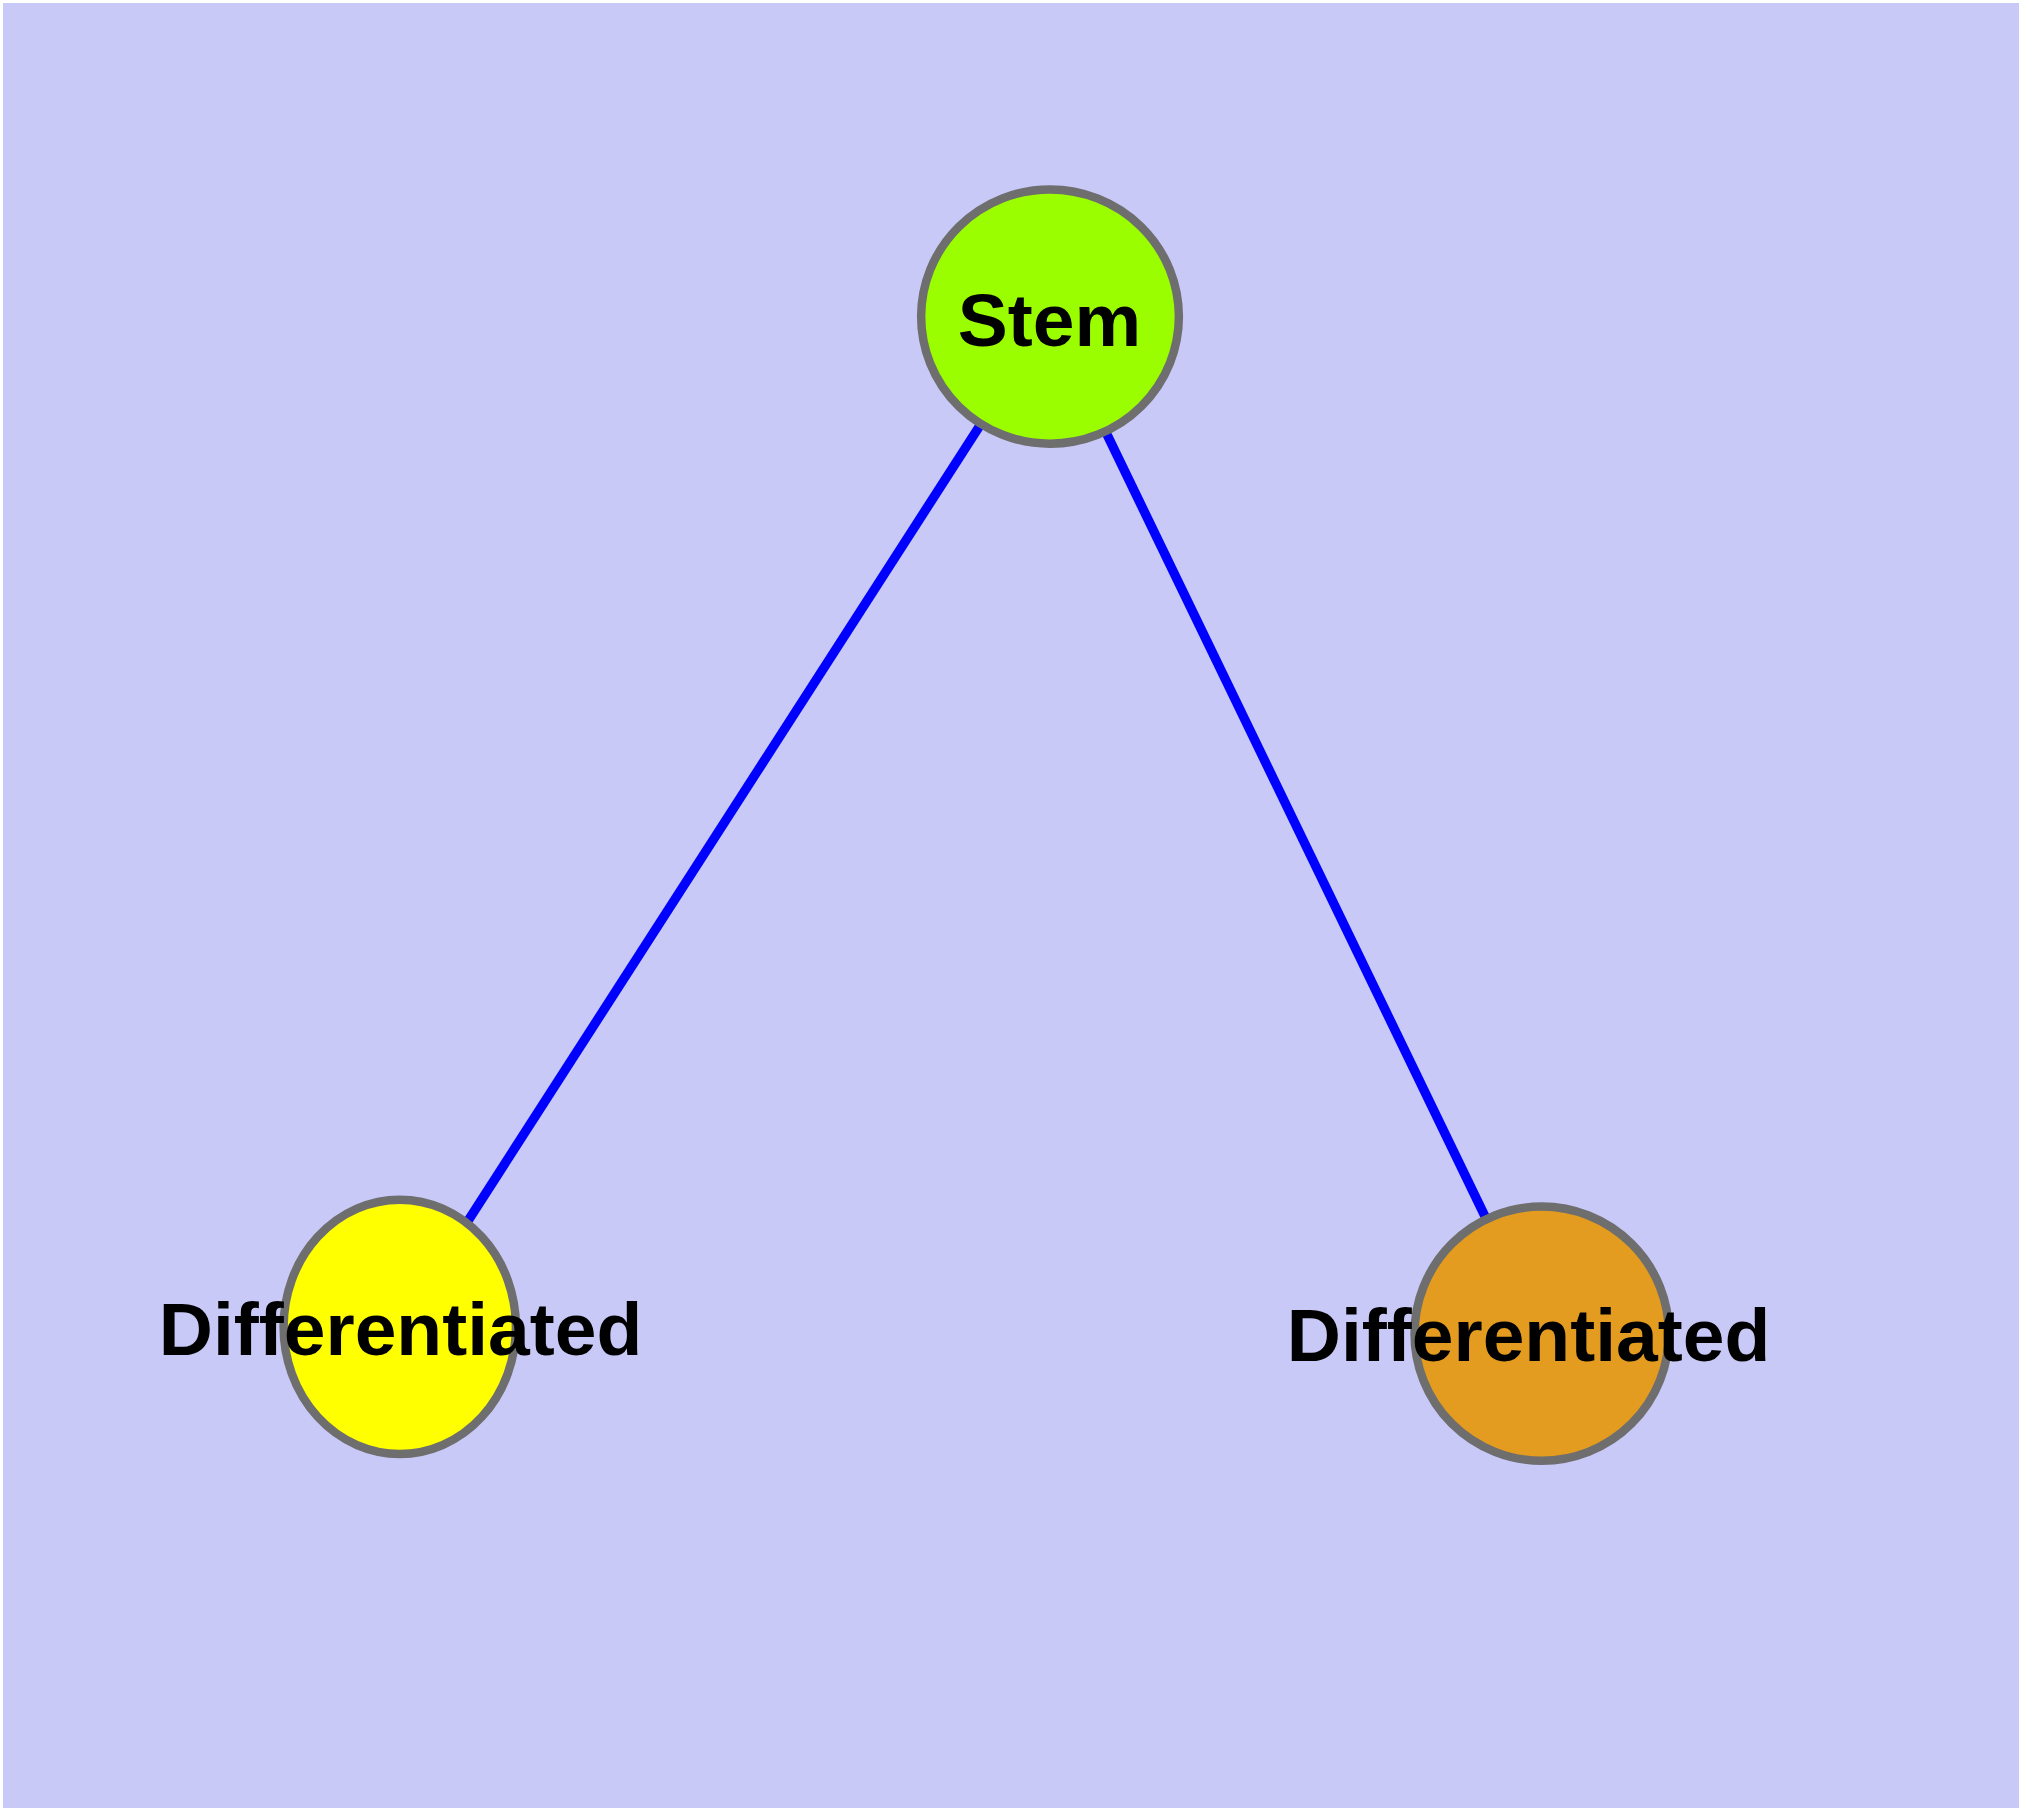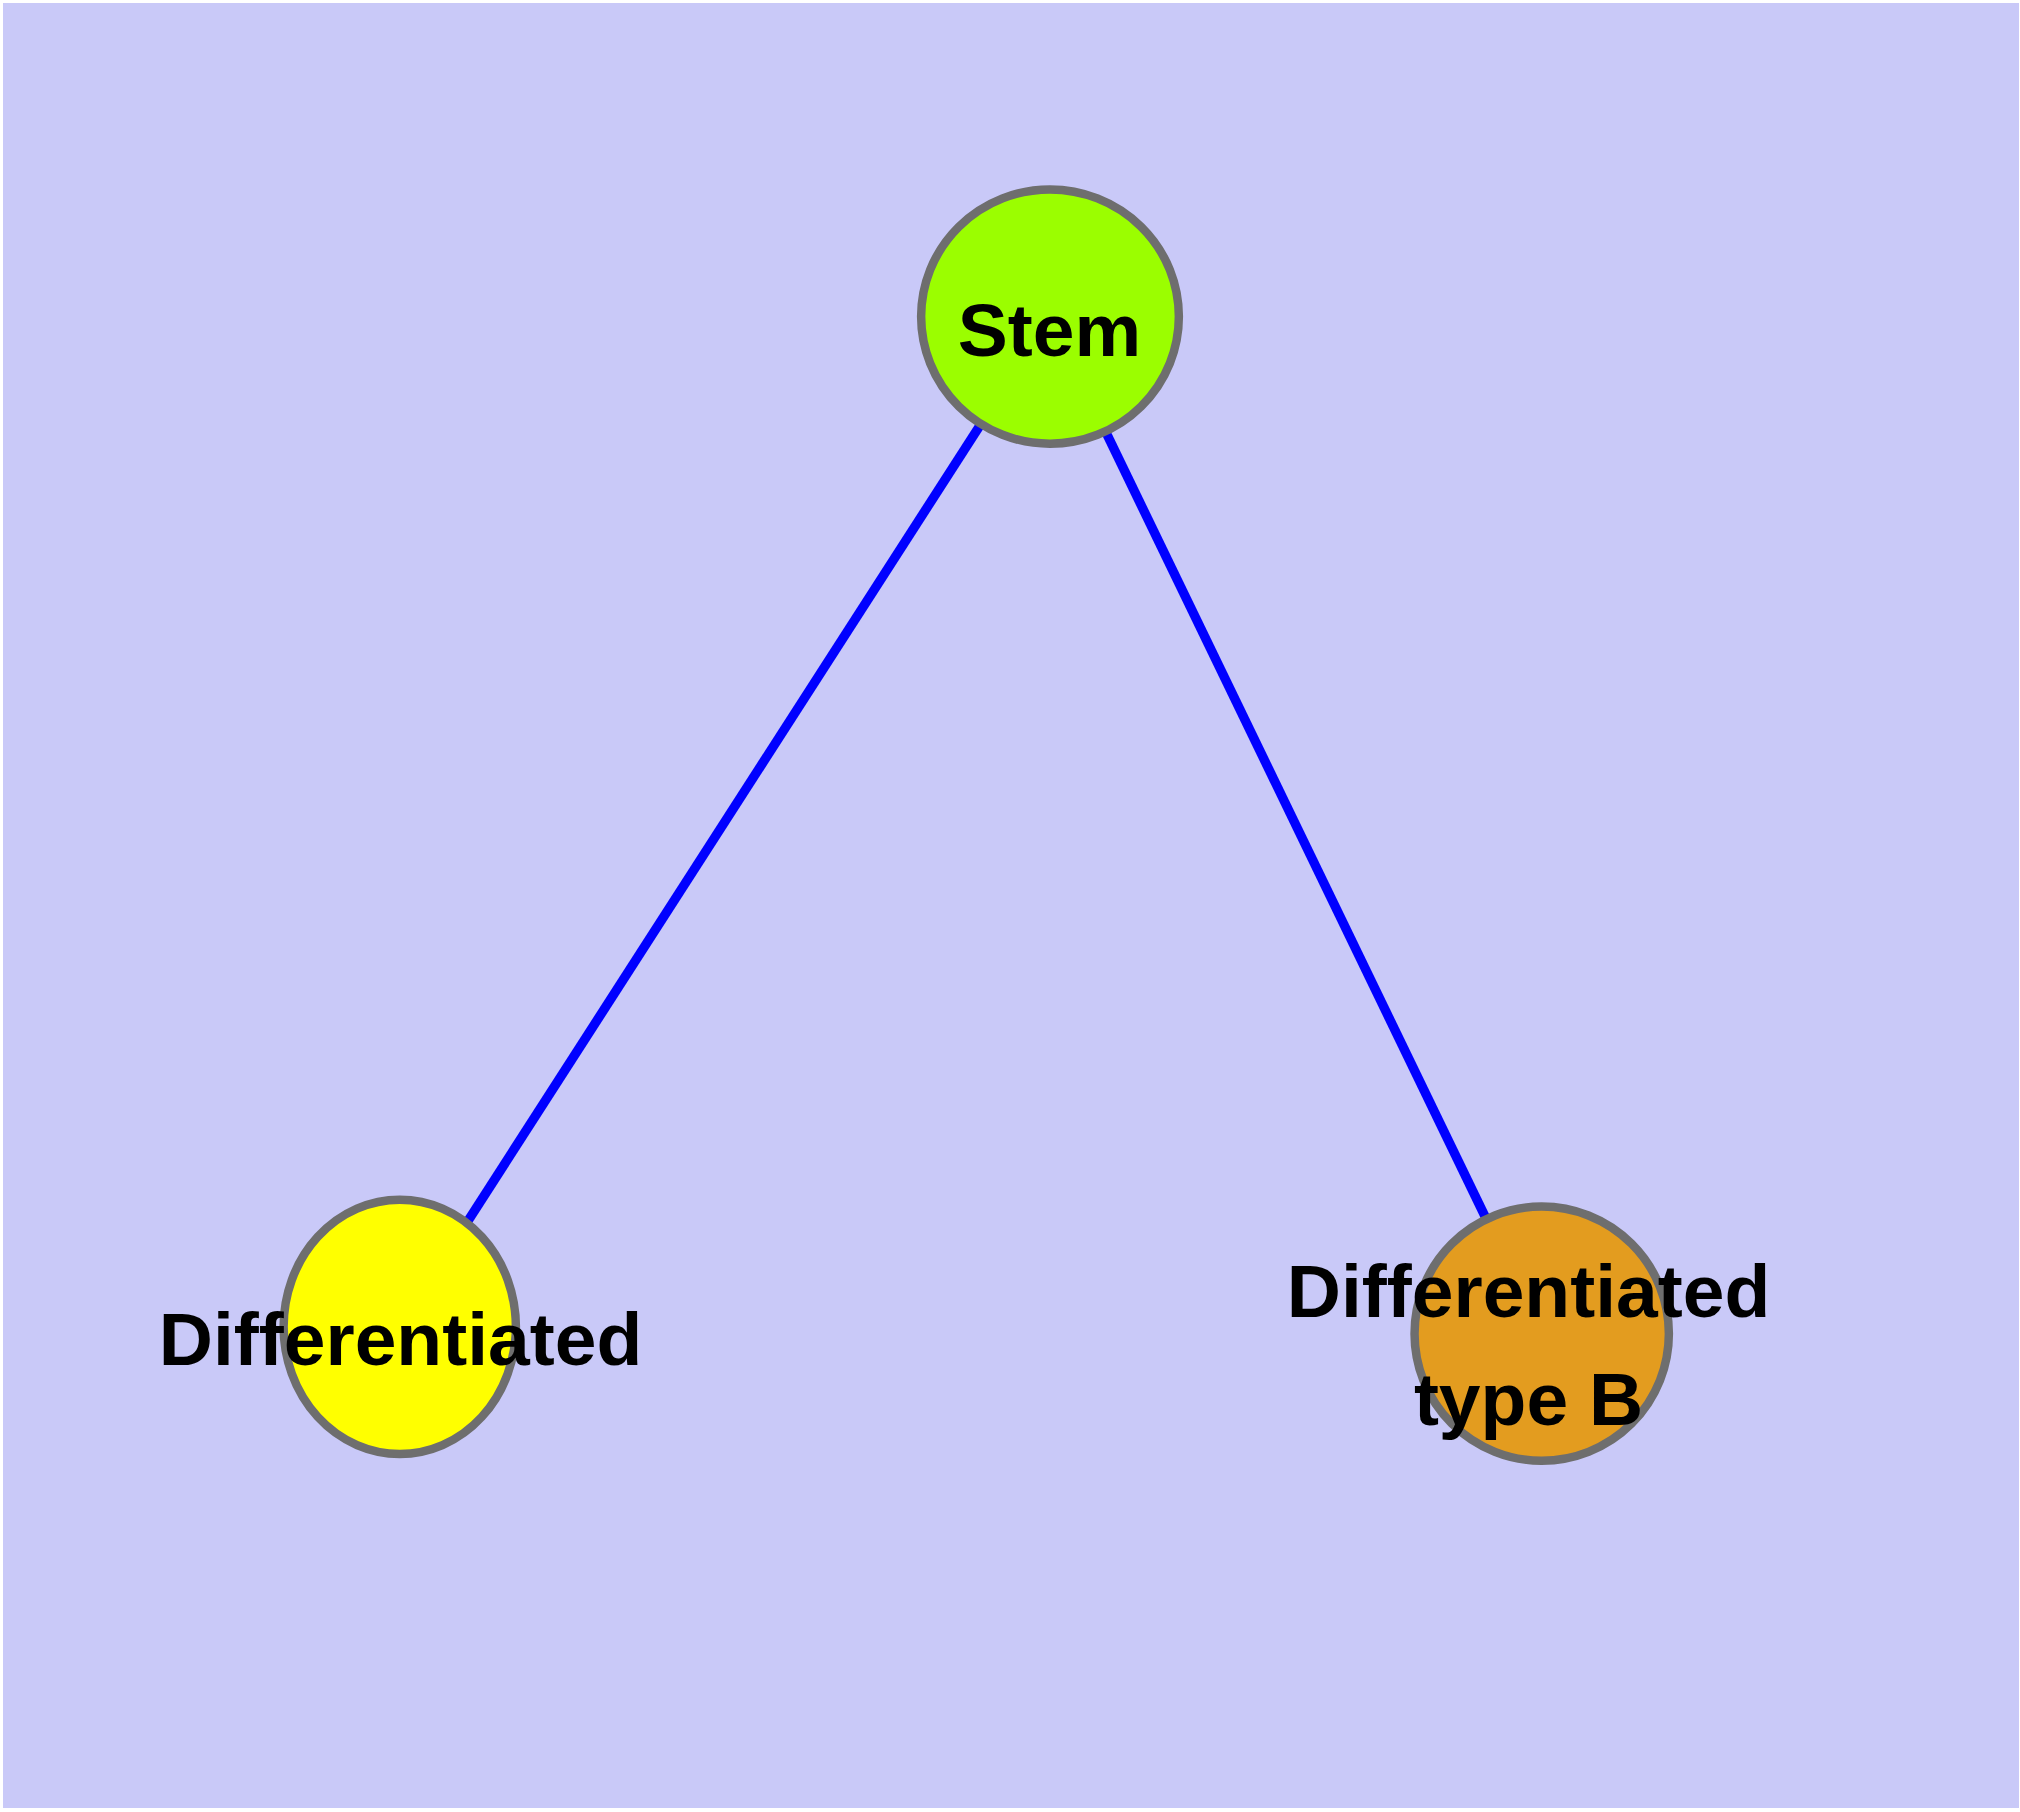--- a/index.html
+++ b/index.html
@@ -34,21 +34,21 @@
     position: absolute;
     transform: translate(-50%, -50%);
     text-align: center;
     color: #000000;
     font-weight: bold;
     font-size: 75px;
     line-height: 88px;
     white-space: nowrap;
     letter-spacing: 0;
   }
-  .node-label span { display: block; margin-top: 20px; }
+  .node-label span { display: block; }
 </style>
 </head>
 <body>
 
 <div class="page">
   <div class="canvas" style="background:#C9C9F8;">
 
     <svg class="graph-svg" viewBox="0 0 2378 2129" preserveAspectRatio="none">
 
       <line x1="1235" y1="370" x2="468" y2="1562" stroke-width="11" stroke-linecap="butt" stroke="#0000FF"></line>
@@ -64,18 +64,17 @@
     <div class="node-label" style="left:1047px; top:317px;">
       <span>Stem</span>
     </div>
 
     <div class="node-label" style="left:398px; top:1326px;">
       <span>Differentiated</span>
     </div>
 
     <div class="node-label" style="left:1526px; top:1332px;">
       <span>Differentiated</span>
-      <span>type B</span>
     </div>
 
   </div>
 </div>
 
 
 </body></html>

